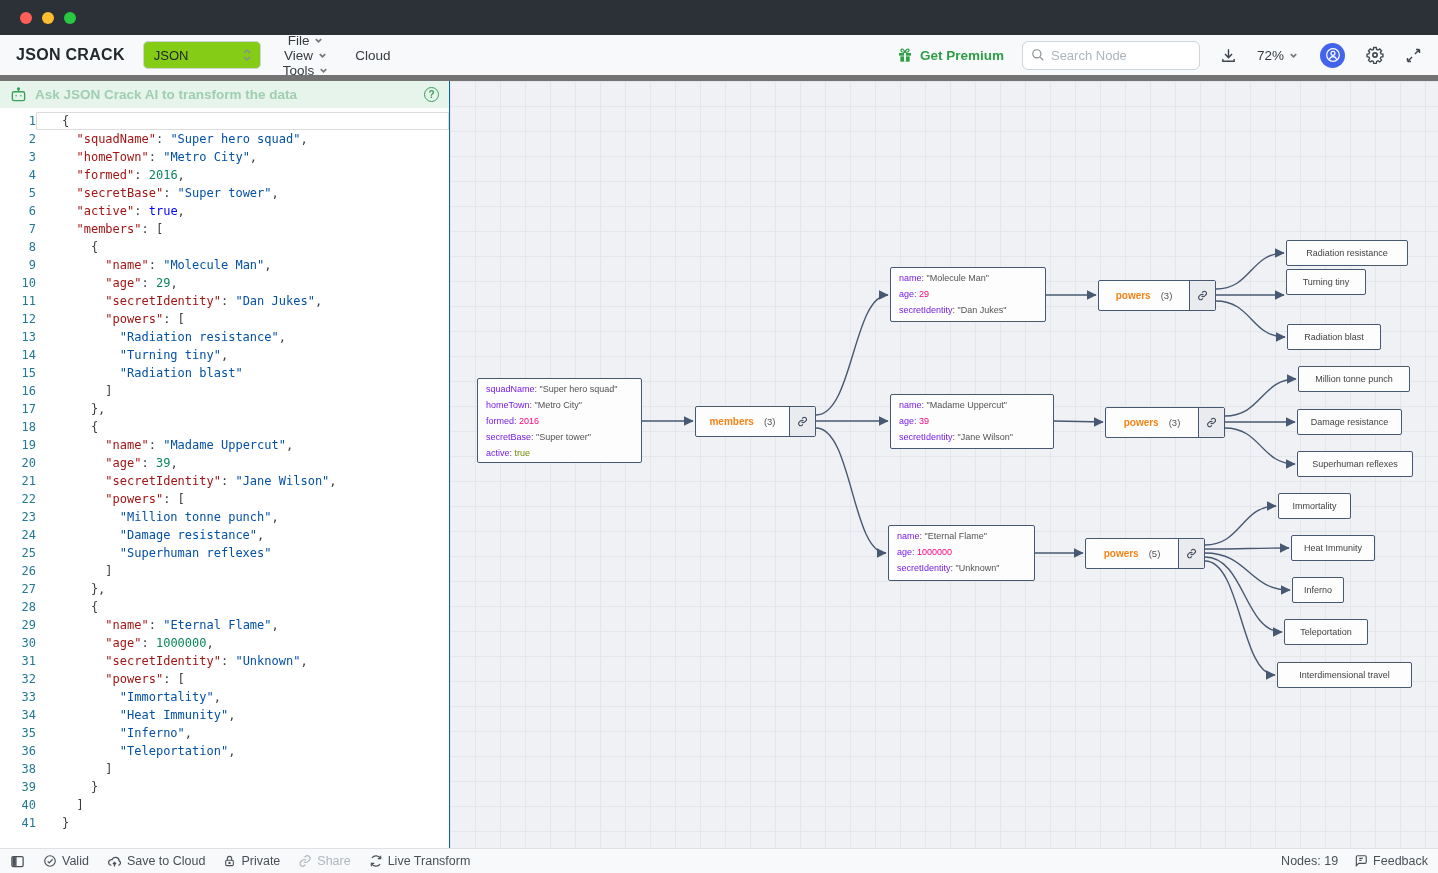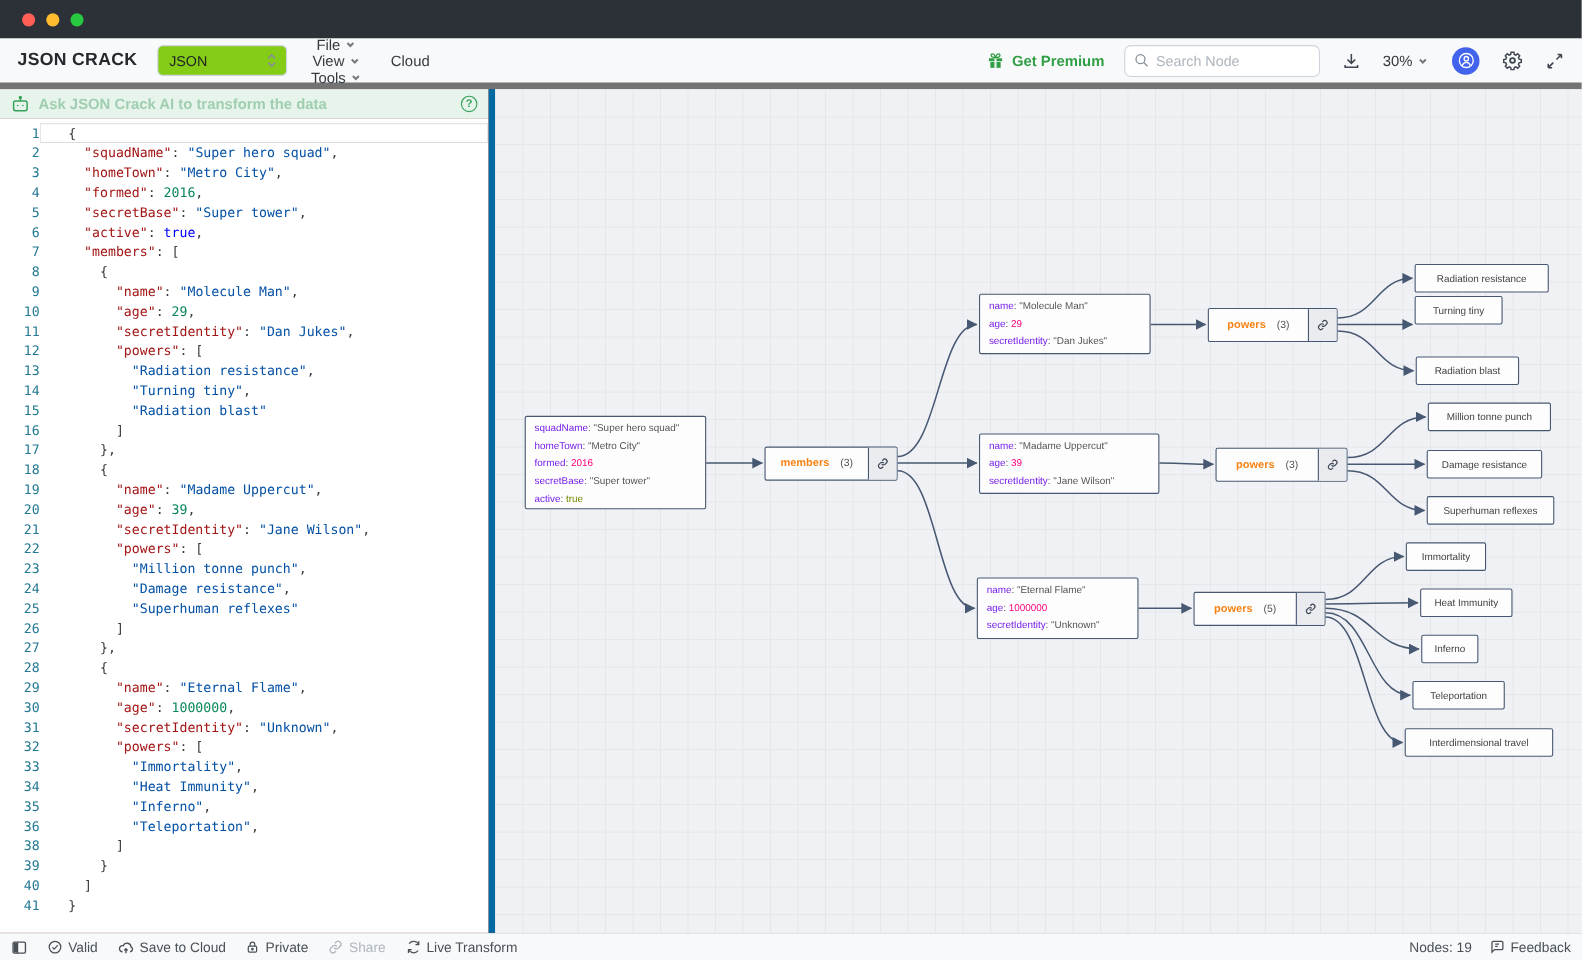--- a/index.html
+++ b/index.html
@@ -24,21 +24,21 @@
   .search-box input::placeholder { color:#adb5bd; }
   .hicon { display:flex; align-items:center; justify-content:center; cursor:pointer; color:#3f4651; }
   .dl { margin-left:20px; }
   .zoom-ctl { display:flex; align-items:center; gap:5px; font-size:13.5px; color:#343a40; margin-left:20px; cursor:pointer; }
   .avatar { width:25px; height:25px; border-radius:50%; background:#4263eb; display:flex; align-items:center; justify-content:center; margin-left:22px; cursor:pointer; }
   .gear { margin-left:21px; font-size:18px; }
   .expand { margin-left:21px; }
 
   
   .main { display:flex; height:767px; }
-  .left-panel { width:450px; border-right:6px solid #0369a1; background:#7f1d1d; display:flex; flex-direction:column; }
+  .left-panel { width:450px; border-right:1px solid #0369a1; background:#8b5cf6; display:flex; flex-direction:column; }
   .ai-banner { height:27px; background:#e7f4ec; display:flex; align-items:center; gap:8px; padding:0 10px; flex:none; }
   .ai-banner .ai-text { color:#9fceb0; font-size:13.5px; font-weight:600; flex:1; }
   .help-circle { width:15px; height:15px; border:1.4px solid #37a25a; border-radius:50%; color:#37a25a; font-size:10px; display:flex; align-items:center; justify-content:center; font-weight:700; cursor:pointer; }
 
   .editor { flex:1; overflow:hidden; padding-top:4px; background:#fff; font-family:"DejaVu Sans Mono", monospace; font-size:12px; }
   .cl { display:flex; height:18px; line-height:18px; white-space:pre; }
   .ln { width:36px; text-align:right; color:#237893; flex:none; user-select:none; }
   .lc { flex:1; padding-left:26px; color:#3b3b3b; }
   .cl.active .lc { box-shadow: inset 0 0 0 1px #dcdcdc; }
   .tk-key{color:#a31515;} .tk-str{color:#0451a5;} .tk-num{color:#098658;} .tk-bool{color:#0000ff;}
@@ -130,21 +130,21 @@
     <input type="text" placeholder="Search Node" style="">
   </div>
 
   <div class="hicon dl">
     <svg width="17" height="17" viewBox="0 0 24 24" fill="none" stroke="#3f4651" stroke-width="2">
       <path d="M12 3 v11 M7 10 l5 5 5-5 M4 17 v3 h16 v-3"></path>
     </svg>
   </div>
 
   <div class="zoom-ctl">
-    <span>30%</span>
+    <span>72%</span>
     <svg class="chev" viewBox="0 0 10 10">
         <path d="M2 3.5 L5 6.5 L8 3.5"></path>
       </svg>
   </div>
 
   <div class="avatar">
     <svg width="16" height="16" viewBox="0 0 24 24" fill="none" stroke="#ffffff" stroke-width="1.8">
       <circle cx="12" cy="12" r="9.5"></circle>
       <circle cx="12" cy="9.5" r="3"></circle>
       <path d="M6.5 19 C7.5 15.8 9.5 14.5 12 14.5 C14.5 14.5 16.5 15.8 17.5 19"></path>

